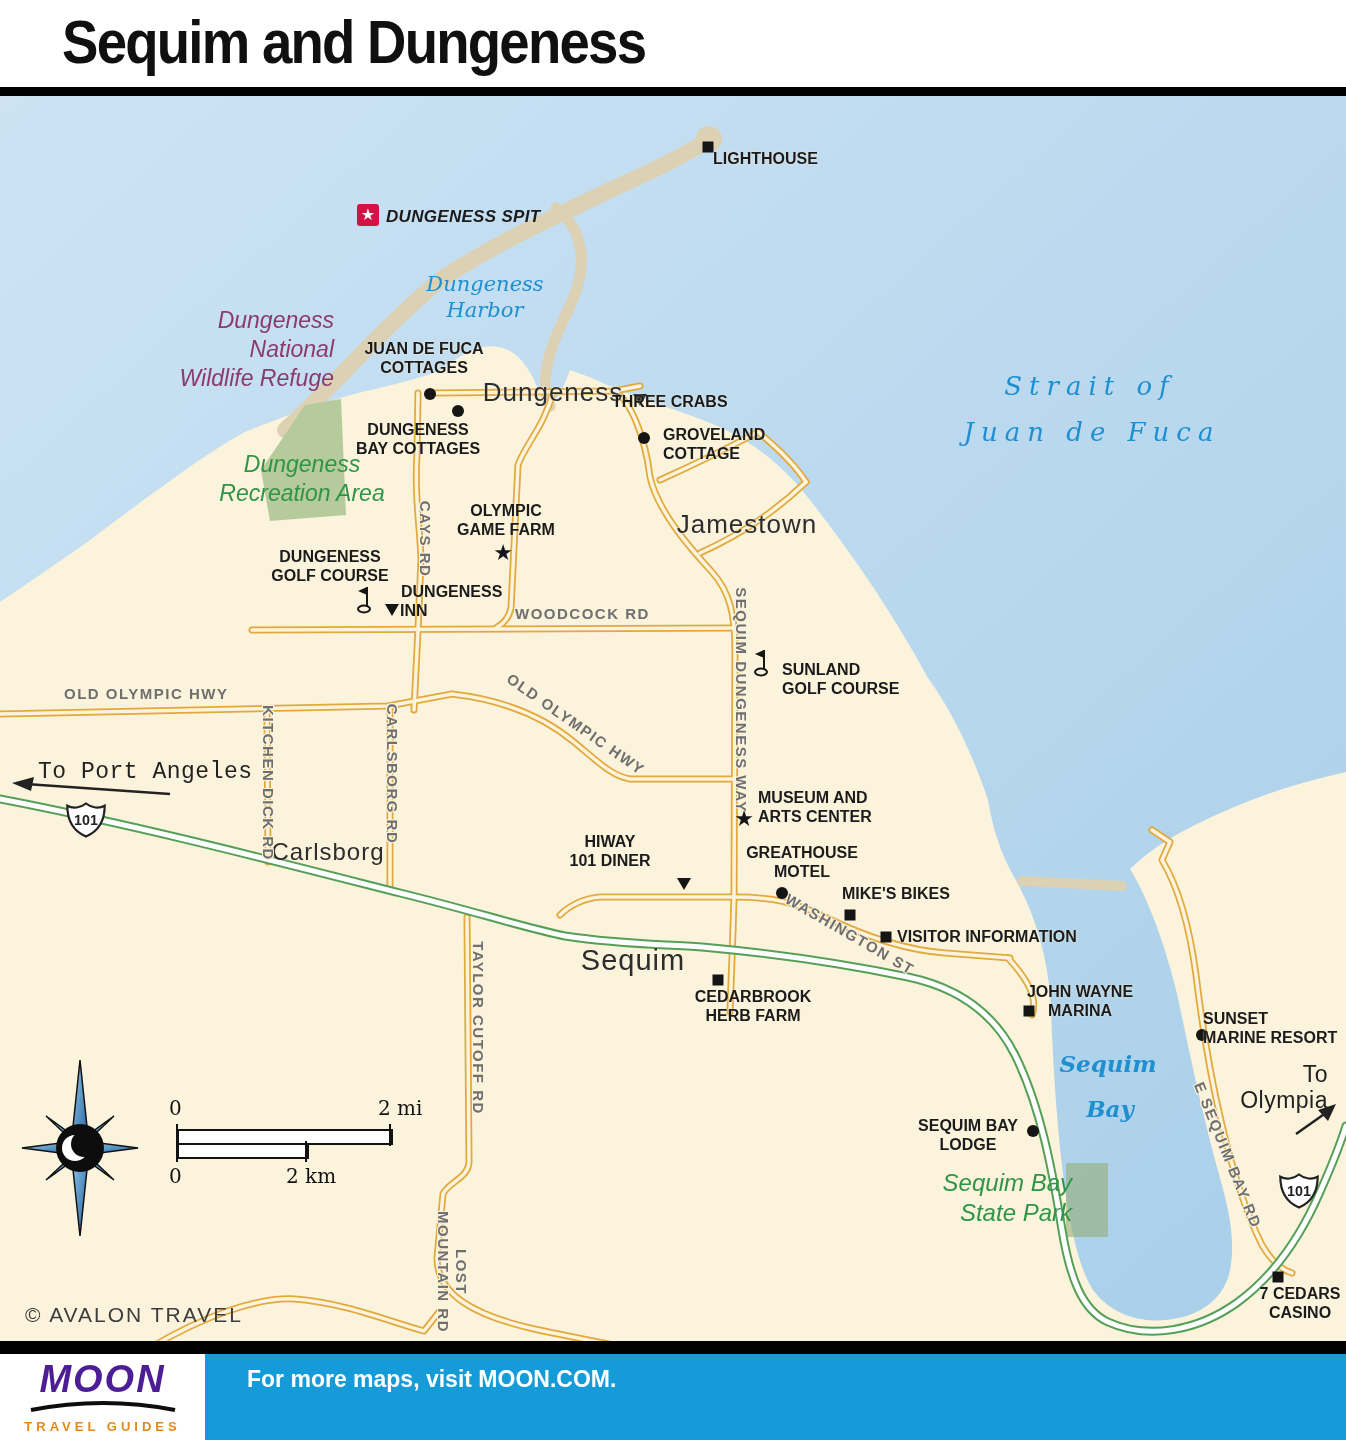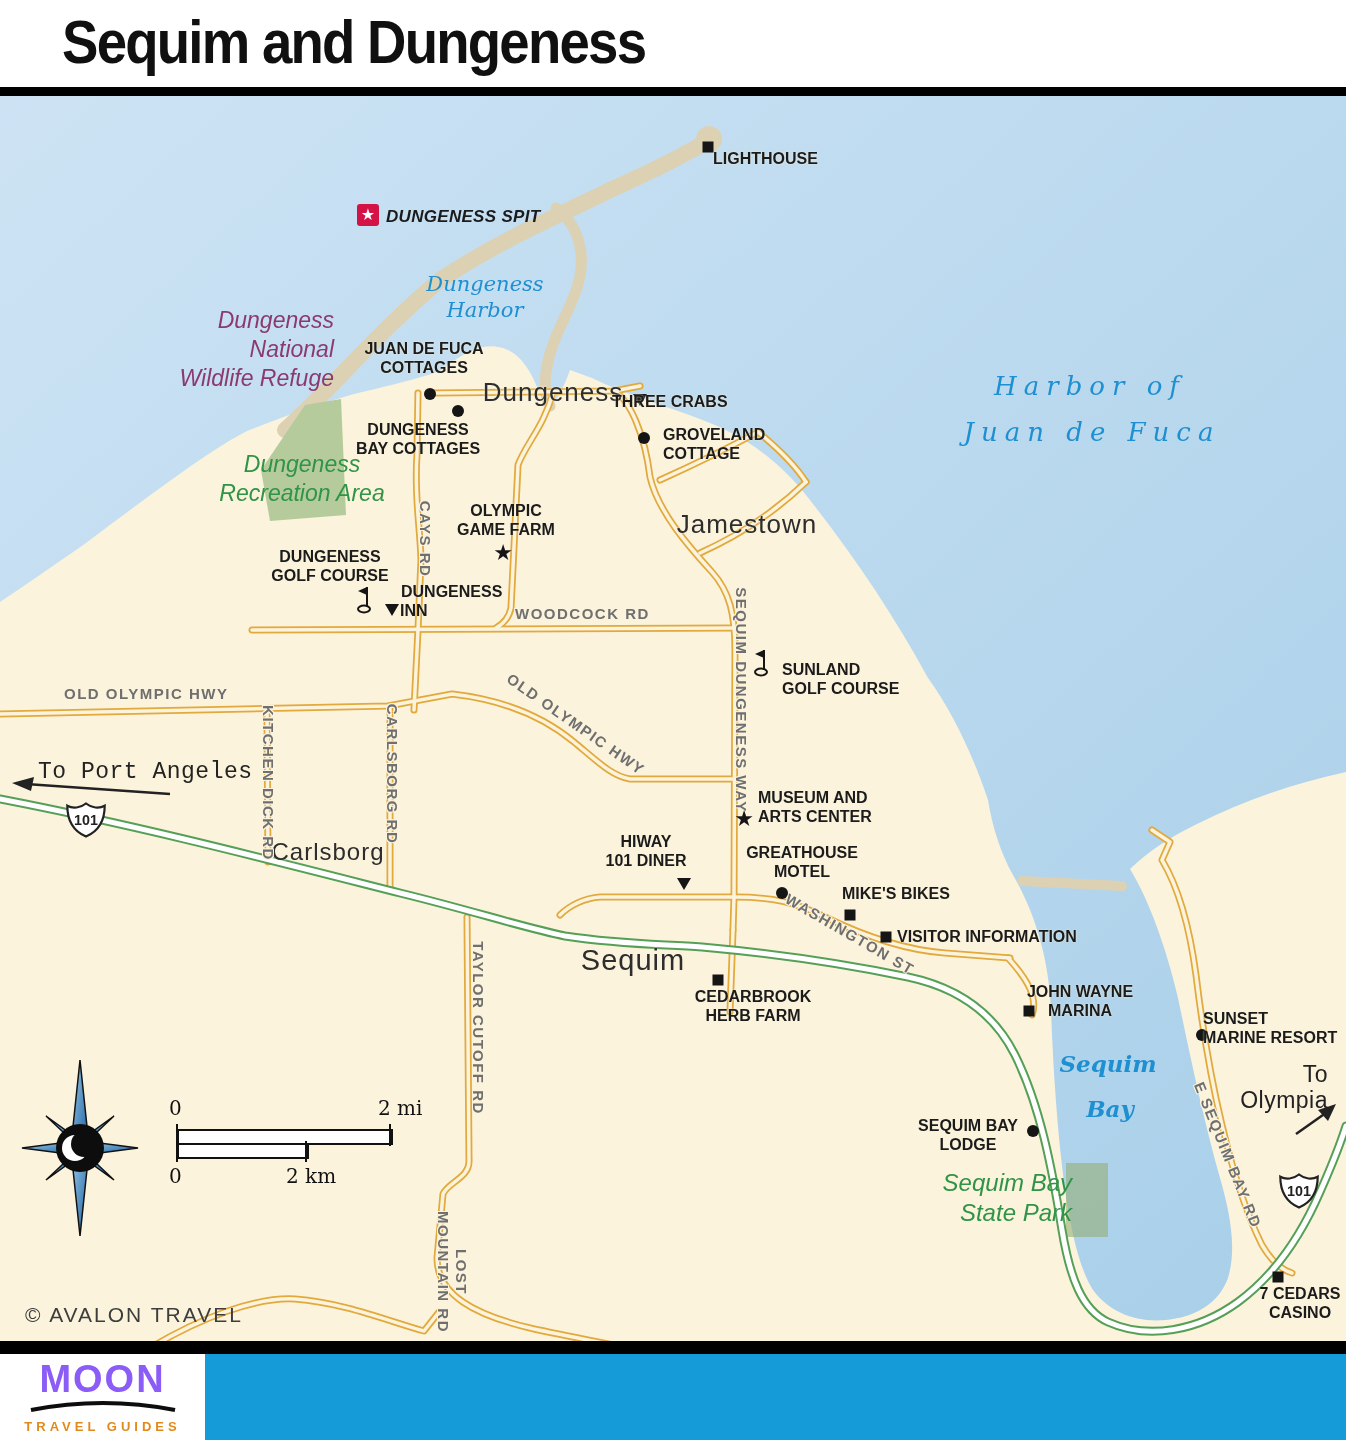--- a/index.html
+++ b/index.html
@@ -51,22 +51,22 @@
   .scale-num{position:absolute;font-family:"DejaVu Serif","Liberation Serif",serif;
              font-size:20px;color:#111;}
   .bar{position:absolute;background:#fff;border:2px solid #111;}
   .tick{position:absolute;width:2px;background:#111;}
 
   
   .footer-black{position:absolute;left:0;top:1341px;width:1346px;height:13px;background:#000;}
   .footer{position:absolute;left:0;top:1354px;width:1346px;height:86px;background:#149bd8;}
   .logo-panel{position:absolute;left:0;top:0;width:205px;height:86px;background:#fff;
               text-align:center;}
-  .logo-word{font-size:38px;font-weight:bold;color:#8b5cf6;letter-spacing:2px;
-             margin-top:6px;line-height:1;}
+  .logo-word{font-size:38px;font-weight:bold;color:#4c1d95;letter-spacing:2px;
+             margin-top:6px;line-height:1;font-style:italic;}
   .logo-sub{font-size:13px;font-weight:bold;color:#e2891c;letter-spacing:4px;margin-top:3px;}
   .footer-text{position:absolute;left:247px;top:10px;color:#fff;font-weight:bold;
                font-size:23px;line-height:1.35;}
   .footer-text i{font-style:italic;}
 </style>
 </head>
 <body>
 
 <div class="page">
 
@@ -172,21 +172,21 @@
     </g>
     <g stroke="#ffffff" stroke-width="5" fill="none" stroke-linecap="round">
       <use href="#g1"></use>
     </g>
   </svg>
 
   <div class="lbl ctr wlabel" style="left:485px;top:271px;font-size:21px;line-height:1.25;">
     <div>Dungeness</div>
     <div>Harbor</div>
   </div>
-  <div class="lbl ctr wlabel" style="left:1090px;top:371px;font-size:26px;letter-spacing:7px;">Harbor of</div>
+  <div class="lbl ctr wlabel" style="left:1090px;top:371px;font-size:26px;letter-spacing:7px;">Strait of</div>
   <div class="lbl ctr wlabel" style="left:1092px;top:417px;font-size:26px;letter-spacing:7px;">Juan de Fuca</div>
   <div class="lbl ctr wlabel" style="left:1108px;top:1050px;font-size:23px;font-weight:bold;">Sequim</div>
   <div class="lbl ctr wlabel" style="left:1110px;top:1095px;font-size:23px;font-weight:bold;">Bay</div>
 
   <div class="lbl alabel purple" style="left:120px;top:306px;width:214px;text-align:right;">
     <div>Dungeness</div>
     <div>National</div>
     <div>Wildlife Refuge</div>
   </div>
   <div class="lbl ctr alabel green" style="left:302px;top:450px;">
@@ -274,21 +274,21 @@
   <div class="lbl poi" style="left:401px;top:583px;">DUNGENESS</div>
   <div class="lbl poi" style="left:400px;top:602px;">INN</div>
   <div class="lbl poi" style="left:782px;top:661px;">
     <div>SUNLAND</div>
     <div>GOLF COURSE</div>
   </div>
   <div class="lbl poi" style="left:758px;top:789px;">
     <div>MUSEUM AND</div>
     <div>ARTS CENTER</div>
   </div>
-  <div class="lbl ctr poi" style="left:646px;top:833px;">
+  <div class="lbl ctr poi" style="left:610px;top:833px;">
     <div>HIWAY</div>
     <div>101 DINER</div>
   </div>
   <div class="lbl ctr poi" style="left:802px;top:844px;">
     <div>GREATHOUSE</div>
     <div>MOTEL</div>
   </div>
   <div class="lbl poi" style="left:842px;top:885px;">MIKE'S BIKES</div>
   <div class="lbl poi" style="left:897px;top:928px;">VISITOR INFORMATION</div>
   <div class="lbl ctr poi" style="left:753px;top:988px;">
@@ -374,16 +374,17 @@
   <div class="footer-black"></div>
   <div class="footer">
     <div class="logo-panel">
       <div class="logo-word">MOON</div>
       <svg width="160" height="14">
         <path d="M8,12 Q80,-2 152,12" fill="none" stroke="#0d0d0d" stroke-width="4"></path>
       </svg>
       <div class="logo-sub">TRAVEL GUIDES</div>
     </div>
     <div class="footer-text">
+      <div>For more maps, visit MOON.COM.</div>
     </div>
   </div>
 
 </div>
 
 </body></html>

